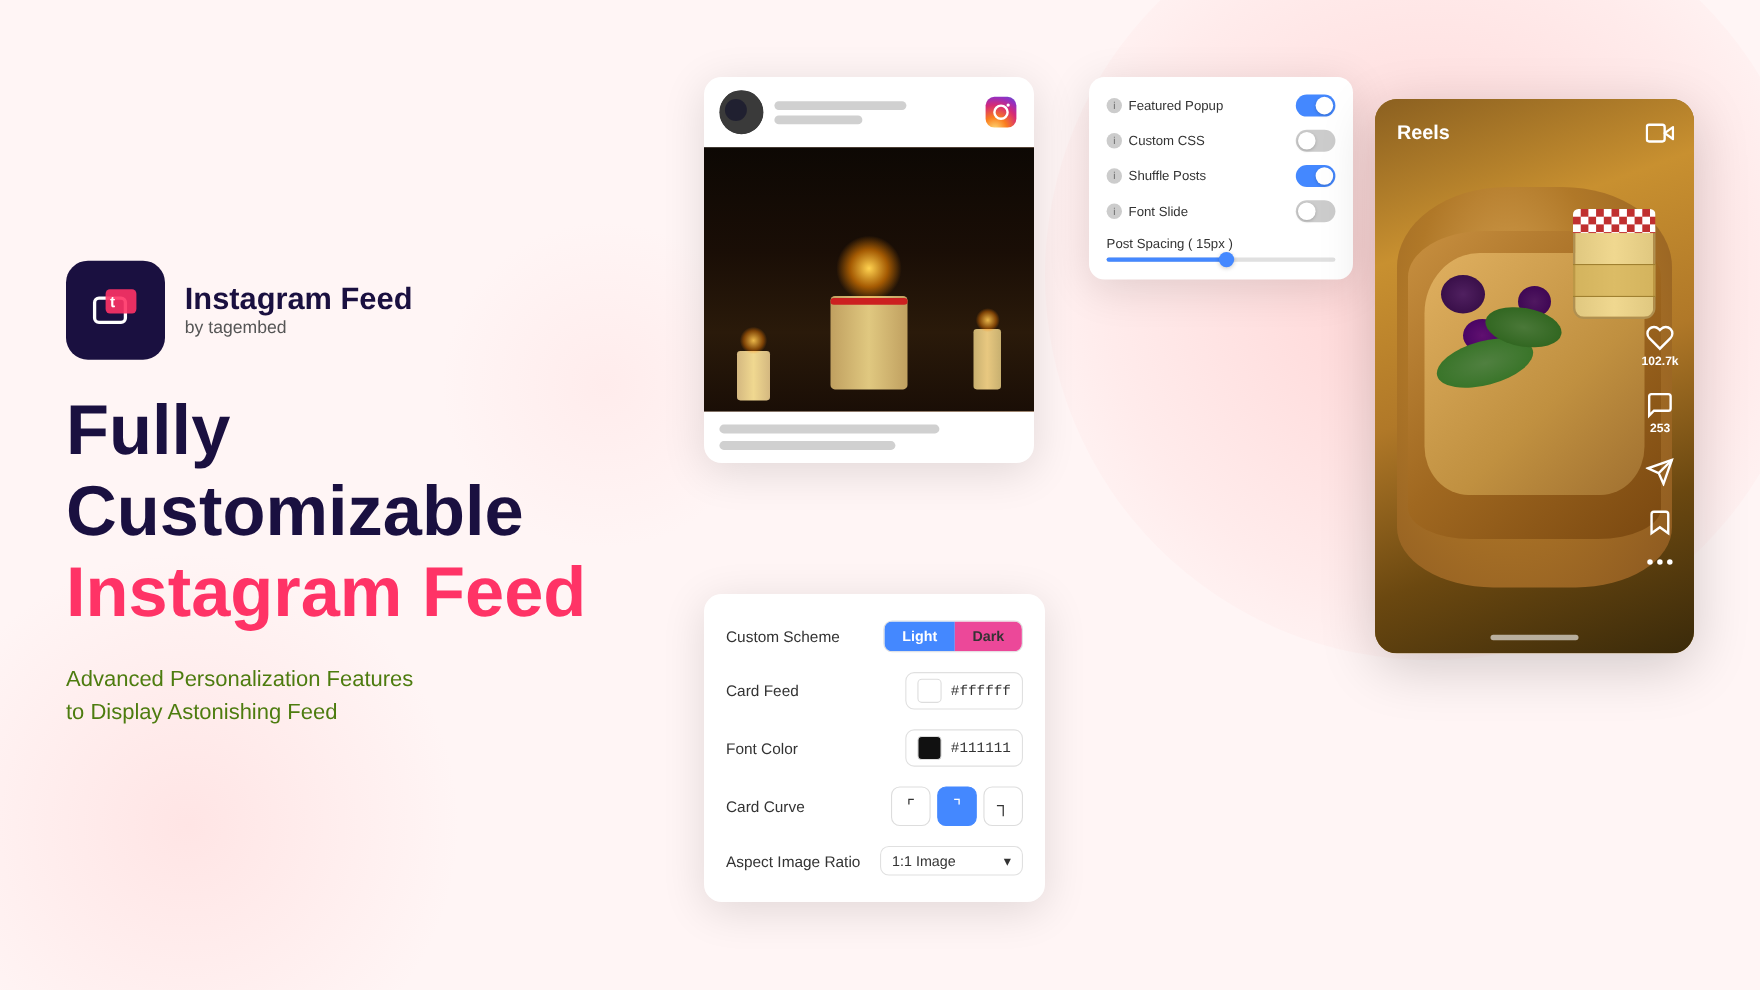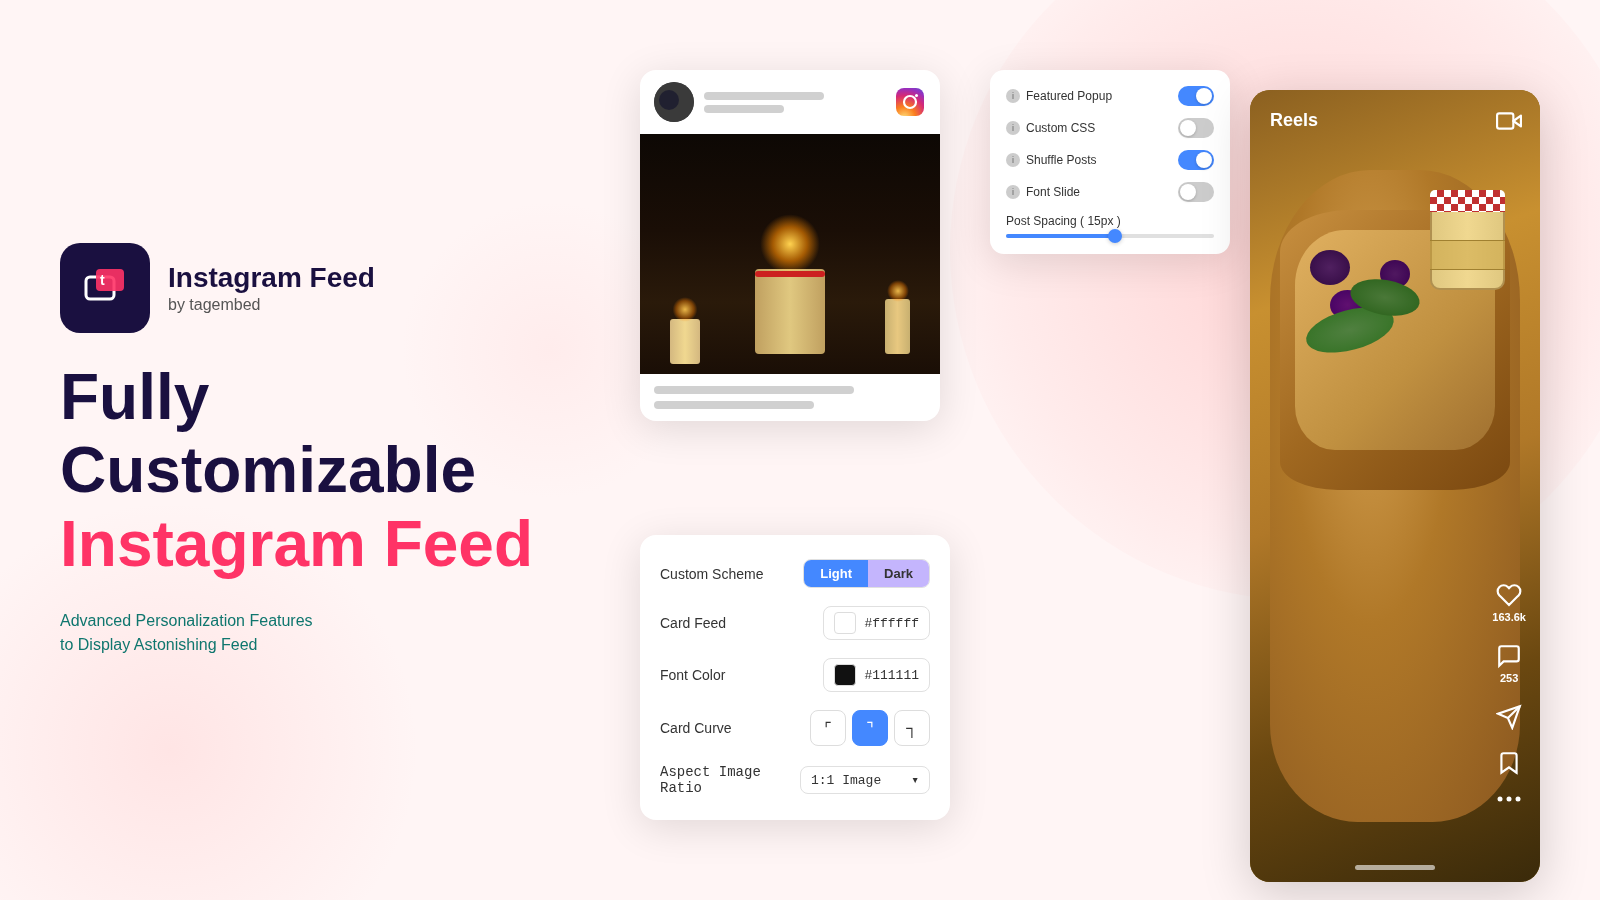--- a/index.html
+++ b/index.html
@@ -105,22 +105,22 @@
       font-weight: 800;
       color: #1a1040;
       line-height: 1.15;
     }
 
     .headline-pink {
       color: #ff3366;
     }
 
     .subtext {
-      font-size: 16px;
-      color: #0f766e;
+      font-size: 20px;
+      color: #4d7c0f;
       line-height: 1.5;
     }
 
     
     .right-panel {
       flex: 1;
       position: relative;
       height: 100%;
       display: flex;
       align-items: center;
@@ -335,21 +335,21 @@
       z-index: 4;
     }
 
     .color-row {
       display: flex;
       align-items: center;
       justify-content: space-between;
       margin-bottom: 18px;
     }
 
-    .color-row:last-child { margin-bottom: 0; font-family: Liberation Mono, monospace; }
+    .color-row:last-child { margin-bottom: 0; }
 
     .color-row-label {
       font-size: 14px;
       color: #333;
       font-weight: 500;
     }
 
     .color-scheme-toggle {
       display: flex;
       border-radius: 8px;
@@ -365,21 +365,21 @@
       border: none;
       outline: none;
     }
 
     .scheme-btn-active {
       background: #4488ff;
       color: #fff;
     }
 
     .scheme-btn-inactive {
-      background: #c4b5fd;
+      background: #ec4899;
       color: #333;
     }
 
     .color-swatch-row {
       display: flex;
       align-items: center;
       gap: 8px;
       border: 1px solid #e0e0e0;
       border-radius: 8px;
       padding: 5px 10px;
@@ -436,21 +436,21 @@
       min-width: 130px;
       justify-content: space-between;
     }
 
     
     .reels-card {
       position: absolute;
       right: 0;
       top: 50px;
       width: 290px;
-      height: 792px;
+      height: 504px;
       border-radius: 20px;
       overflow: hidden;
       box-shadow: 0 12px 50px rgba(0,0,0,0.18);
       z-index: 5;
       text-align: right;
     }
 
     .reels-label {
       position: absolute;
       top: 20px;
@@ -751,21 +751,21 @@
             <rect x="1" y="5" width="15" height="14" rx="2" ry="2"></rect>
           </svg>
         </div>
 
         <div class="reels-side-actions">
 
           <div class="reels-action">
             <svg width="26" height="26" viewBox="0 0 24 24" fill="none" stroke="white" stroke-width="2">
               <path d="M20.84 4.61a5.5 5.5 0 0 0-7.78 0L12 5.67l-1.06-1.06a5.5 5.5 0 0 0-7.78 7.78l1.06 1.06L12 21.23l7.78-7.78 1.06-1.06a5.5 5.5 0 0 0 0-7.78z"></path>
             </svg>
-            <span class="reels-action-count">163.6k</span>
+            <span class="reels-action-count">102.7k</span>
           </div>
 
           <div class="reels-action">
             <svg width="26" height="26" viewBox="0 0 24 24" fill="none" stroke="white" stroke-width="2">
               <path d="M21 15a2 2 0 0 1-2 2H7l-4 4V5a2 2 0 0 1 2-2h14a2 2 0 0 1 2 2z"></path>
             </svg>
             <span class="reels-action-count">253</span>
           </div>
 
           <div class="reels-action">

